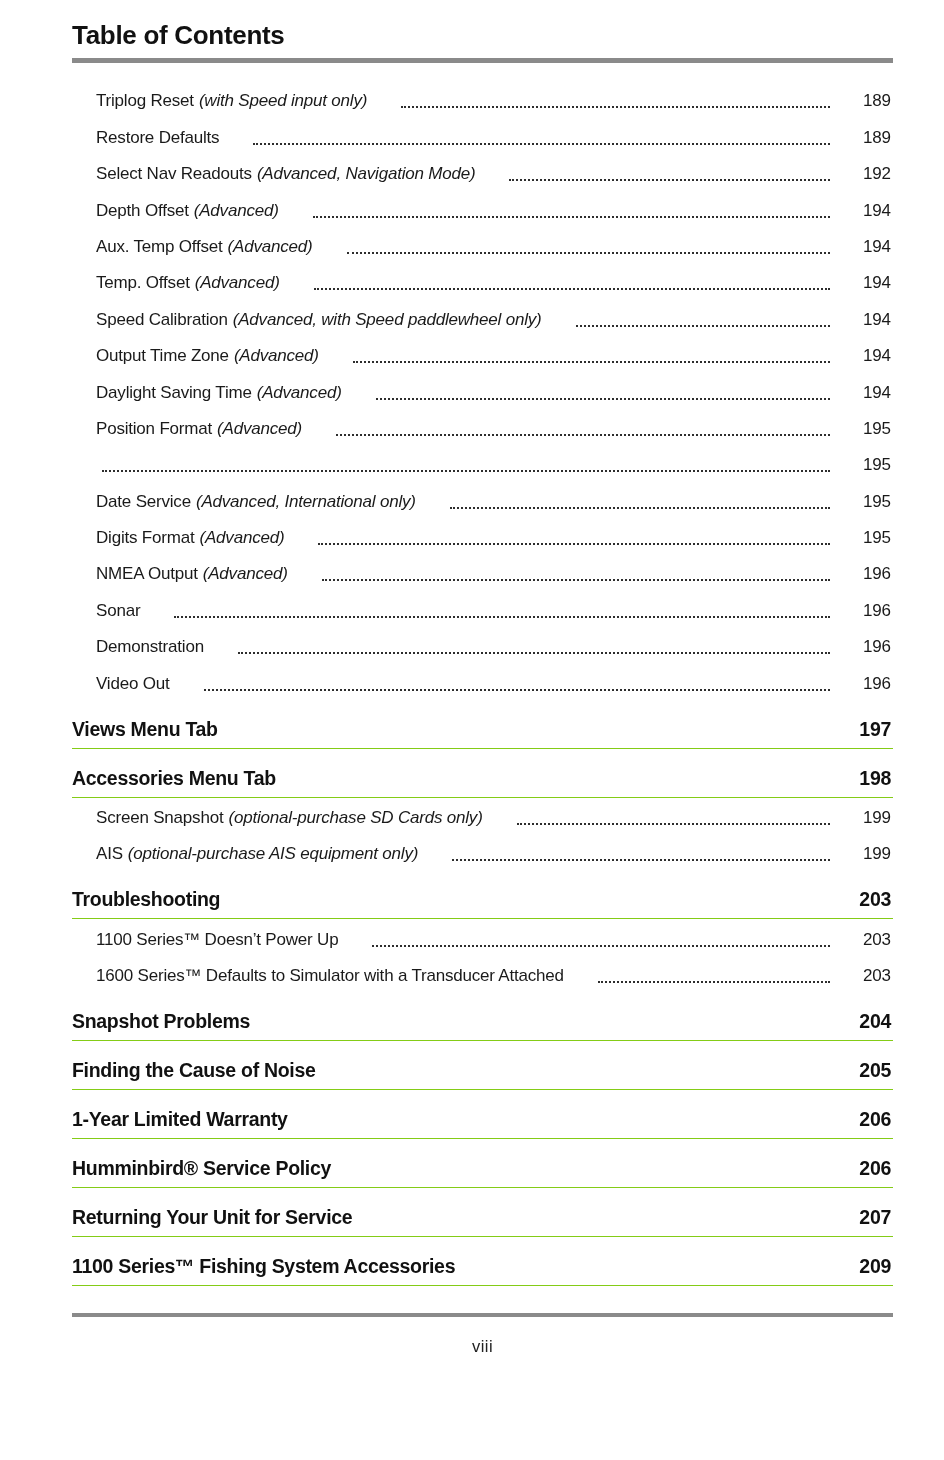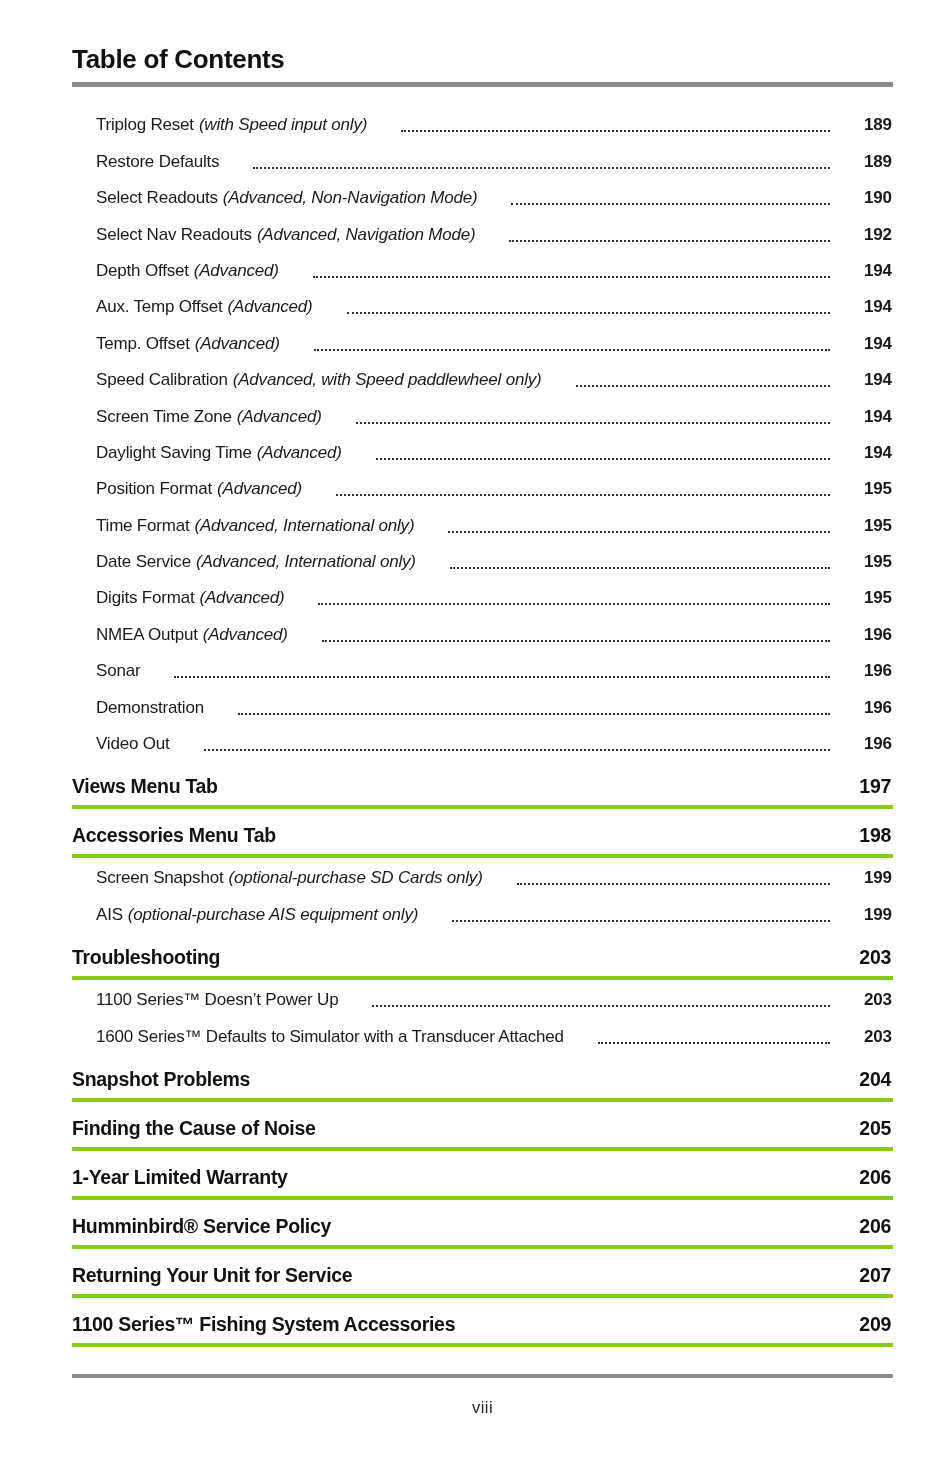--- a/index.html
+++ b/index.html
@@ -5,21 +5,21 @@
   html, body { margin: 0; padding: 0; background: #ffffff; }
   .page {
     position: relative;
     width: 944px;
     height: 1460px;
     background: #ffffff;
     font-family: "Liberation Sans", sans-serif;
     color: #1a1a1a;
     overflow: hidden;
     box-sizing: border-box;
-    padding-top: 44px;
+    padding-top: 20px;
   }
   .content {
     margin-left: 72px;
     width: 821px;
   }
   h1.title {
     margin: 0;
     font-size: 26px;
     line-height: 30px;
     font-weight: bold;
@@ -41,35 +41,35 @@
     font-size: 17px;
     letter-spacing: -0.2px;
   }
   .row.section {
     margin-top: 13px;
     height: 36px;
     align-items: flex-end;
     justify-content: space-between;
     padding-bottom: 7px;
     padding-right: 2px;
-    border-bottom: 4px solid #84cc16;
+    border-bottom: 1px solid #84cc16;
     font-size: 19.5px;
     font-weight: bold;
     color: #111111;
     letter-spacing: -0.3px;
   }
   .label { white-space: nowrap; }
   .note { font-style: italic; margin-left: 5px; }
   .dots {
     flex: 1 1 auto;
     border-bottom: 2px dotted #2d2d2d;
     margin: 0 5px 3px 6px;
     min-width: 12px;
   }
-  .pg { text-align: center; min-width: 30px; font-weight: bold; }
+  .pg { text-align: left; min-width: 30px; }
   .footer-rule {
     margin-top: 27px;
     height: 4px;
     background: #8a8a8a;
   }
   .footer-num {
     margin-top: 20px;
     text-align: center;
     font-size: 16.5px;
     color: #222222;
@@ -89,25 +89,20 @@
           <span class="label"><span>Triplog Reset</span><span class="note">(with Speed input only)</span></span>
           <span class="dots"></span>
           <span class="pg">189</span>
         </div>
         <div class="row sub">
           <span class="label"><span>Restore Defaults</span></span>
           <span class="dots"></span>
           <span class="pg">189</span>
         </div>
         <div class="row sub">
-          <span class="label"><span>Select Readouts</span><span class="note">(Advanced, Non-Navigation Mode)</span></span>
-          <span class="dots"></span>
-          <span class="pg">190</span>
-        </div>
-        <div class="row sub">
           <span class="label"><span>Select Nav Readouts</span><span class="note">(Advanced, Navigation Mode)</span></span>
           <span class="dots"></span>
           <span class="pg">192</span>
         </div>
         <div class="row sub">
           <span class="label"><span>Depth Offset</span><span class="note">(Advanced)</span></span>
           <span class="dots"></span>
           <span class="pg">194</span>
         </div>
         <div class="row sub">
@@ -119,36 +114,35 @@
           <span class="label"><span>Temp. Offset</span><span class="note">(Advanced)</span></span>
           <span class="dots"></span>
           <span class="pg">194</span>
         </div>
         <div class="row sub">
           <span class="label"><span>Speed Calibration</span><span class="note">(Advanced, with Speed paddlewheel only)</span></span>
           <span class="dots"></span>
           <span class="pg">194</span>
         </div>
         <div class="row sub">
-          <span class="label"><span>Screen Time Zone</span><span class="note">(Advanced)</span></span>
+          <span class="label"><span>Output Time Zone</span><span class="note">(Advanced)</span></span>
           <span class="dots"></span>
           <span class="pg">194</span>
         </div>
         <div class="row sub">
           <span class="label"><span>Daylight Saving Time</span><span class="note">(Advanced)</span></span>
           <span class="dots"></span>
           <span class="pg">194</span>
         </div>
         <div class="row sub">
           <span class="label"><span>Position Format</span><span class="note">(Advanced)</span></span>
           <span class="dots"></span>
           <span class="pg">195</span>
         </div>
         <div class="row sub">
-          <span class="label"><span>Time Format</span><span class="note">(Advanced, International only)</span></span>
           <span class="dots"></span>
           <span class="pg">195</span>
         </div>
         <div class="row sub">
           <span class="label"><span>Date Service</span><span class="note">(Advanced, International only)</span></span>
           <span class="dots"></span>
           <span class="pg">195</span>
         </div>
         <div class="row sub">
           <span class="label"><span>Digits Format</span><span class="note">(Advanced)</span></span>

